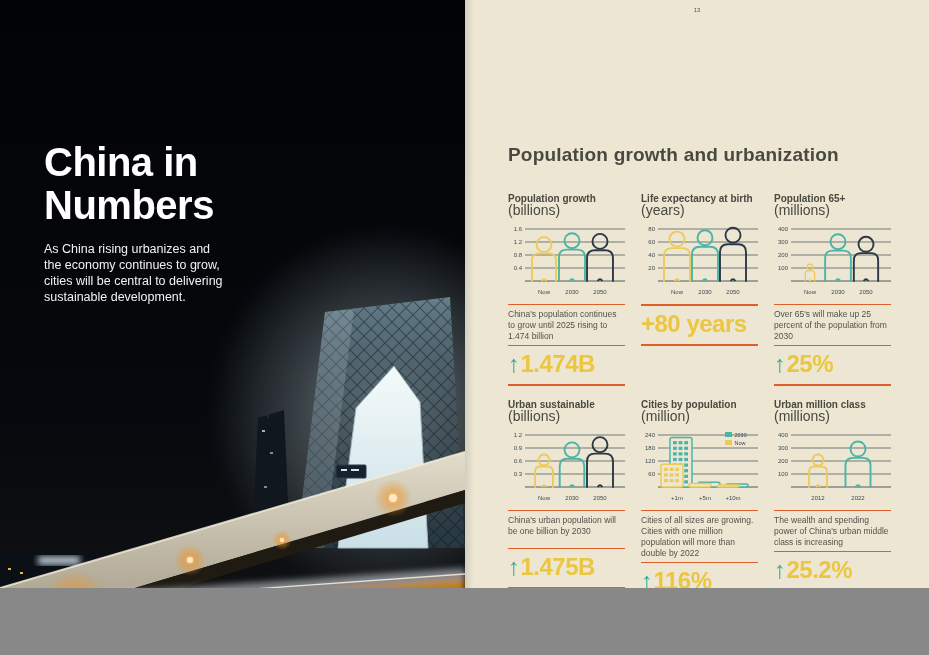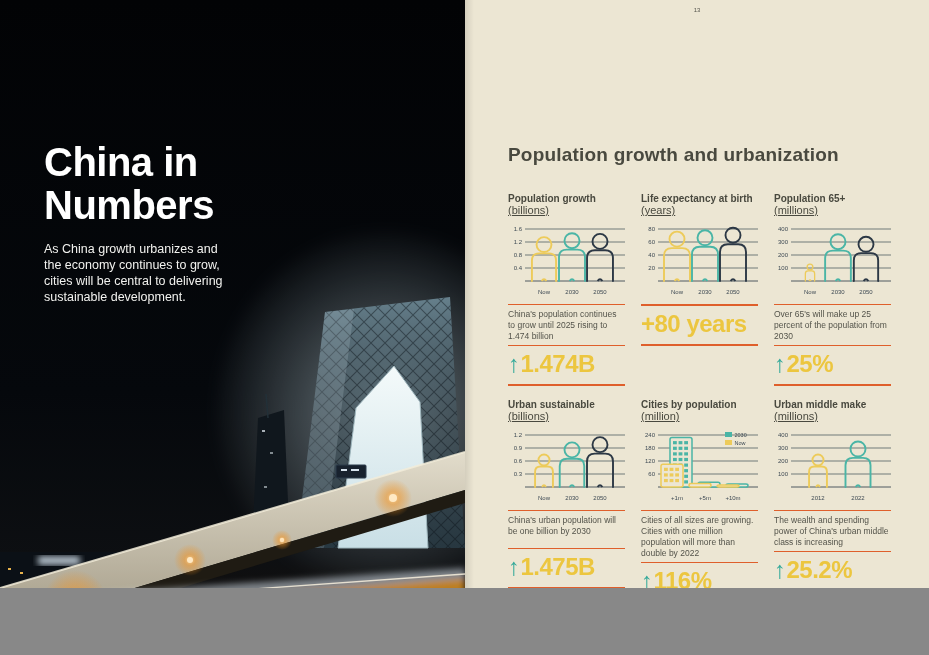--- a/index.html
+++ b/index.html
@@ -15,21 +15,21 @@
 
   
   .right-page { position:absolute; left:465px; top:0; width:464px; height:655px; background:#ECE6D3;padding-left:13px; }
   .right-page::before { content:''; position:absolute; left:0; top:0; bottom:0; width:9px;
      background:linear-gradient(90deg, rgba(0,0,0,0.10), rgba(0,0,0,0)); pointer-events:none; }
   .page-num { position:absolute; top:7px; left:0; right:0; text-align:center; font-size:6px; color:#55554d; }
   .section-title { position:absolute; top:144px; left:43px; font-size:19px; font-weight:700; color:#49493f; letter-spacing:0.2px; }
   .charts-grid { position:absolute; top:192px; left:43px; display:grid;
      grid-template-columns:repeat(3,117px); column-gap:16px; row-gap:12px; }
   .chart-card h3 { font-size:10px; font-weight:700; color:#49493f; line-height:13px; }
-  .unit { font-size:11px; color:#49493f; line-height:11px; margin-bottom:3px;text-decoration:underline; }
+  .unit { font-size:14px; color:#49493f; line-height:11px; margin-bottom:3px; }
   svg.mini-chart { display:block; width:117px; height:84px; overflow:visible; }
   .divider { border-top:1.5px solid #DF5F2B; margin-top:1px; }
   .caption { font-size:8.5px; color:#53534a; line-height:1.3; padding:4px 0 3px; min-height:37px; }
   .stat { border-top:1.5px solid #DF5F2B; border-bottom:2.5px solid #DF5F2B; padding:4px 0 6px;
      font-size:24px; font-weight:800; color:#ECC63F; letter-spacing:-0.5px; white-space:nowrap; }
   .stat .arrow { color:#33A999; margin-right:1px; font-weight:800; }
   .footer { position:absolute; bottom:8px; left:0; right:0; text-align:center; color:#3c3c33; }
   .footer .diamond { display:block; font-size:8px; line-height:9px; }
   .footer .ftext { font-size:6px; letter-spacing:0.2px; }
 </style>
@@ -131,21 +131,21 @@
       <circle cx="16" cy="614" r="13" fill="url(#lamp)"></circle>
       <circle cx="250" cy="612" r="2" fill="#e8a23c"></circle>
         <circle cx="302" cy="601" r="2" fill="#e8a23c"></circle>
       <circle cx="352" cy="590" r="2" fill="#e8a23c"></circle>
     </svg>
 
     <div class="left-text">
       <h1><span>China in</span><br>
         <span>Numbers</span></h1>
       <p>
-        <span>As China growth urbanizes and</span><br>
+        <span>As China rising urbanizes and</span><br>
         <span>the economy continues to grow,</span><br>
         <span>cities will be central to delivering</span><br>
         <span>sustainable development.</span>
       </p>
     </div>
   </div>
 
   <div class="right-page">
     <div class="page-num">13</div>
     <h2 class="section-title">Population growth and urbanization</h2>
@@ -334,21 +334,21 @@
             <rect x="48" y="58.53333333333333" width="22" height="3.4666666666666686" rx="2" fill="#ECE6D3" stroke="#EDCB5A" stroke-width="1.5"></rect>
             <rect x="85" y="58.96666666666667" width="22" height="3.0333333333333314" rx="2" fill="#ECE6D3" stroke="#4AB5A6" stroke-width="1.5"></rect>
             <rect x="76" y="60.05" width="22" height="1.9500000000000028" rx="2" fill="#ECE6D3" stroke="#EDCB5A" stroke-width="1.5"></rect>
           </svg>
         <div class="divider"></div>
         <div class="caption">Cities of all sizes are growing. Cities with one million population will more than double by 2022</div>
         <div class="stat"><span class="arrow">↑</span><span>116%</span></div>
       </div>
 
       <div class="chart-card">
-        <h3>Urban middle make</h3>
+        <h3>Urban million class</h3>
         <div class="unit">(millions)</div>
         <svg class="mini-chart" viewBox="0 0 117 84">
             <line x1="17" y1="10" x2="117" y2="10" stroke="#3E4A54" stroke-width="0.7"></line>
             <text x="14" y="12" text-anchor="end" font-size="6" fill="#3E4A54">400</text>
             <line x1="17" y1="23" x2="117" y2="23" stroke="#3E4A54" stroke-width="0.7"></line>
             <text x="14" y="25" text-anchor="end" font-size="6" fill="#3E4A54">300</text>
             <line x1="17" y1="36" x2="117" y2="36" stroke="#3E4A54" stroke-width="0.7"></line>
             <text x="14" y="38" text-anchor="end" font-size="6" fill="#3E4A54">200</text>
             <line x1="17" y1="49" x2="117" y2="49" stroke="#3E4A54" stroke-width="0.7"></line>
             <text x="14" y="51" text-anchor="end" font-size="6" fill="#3E4A54">100</text>

